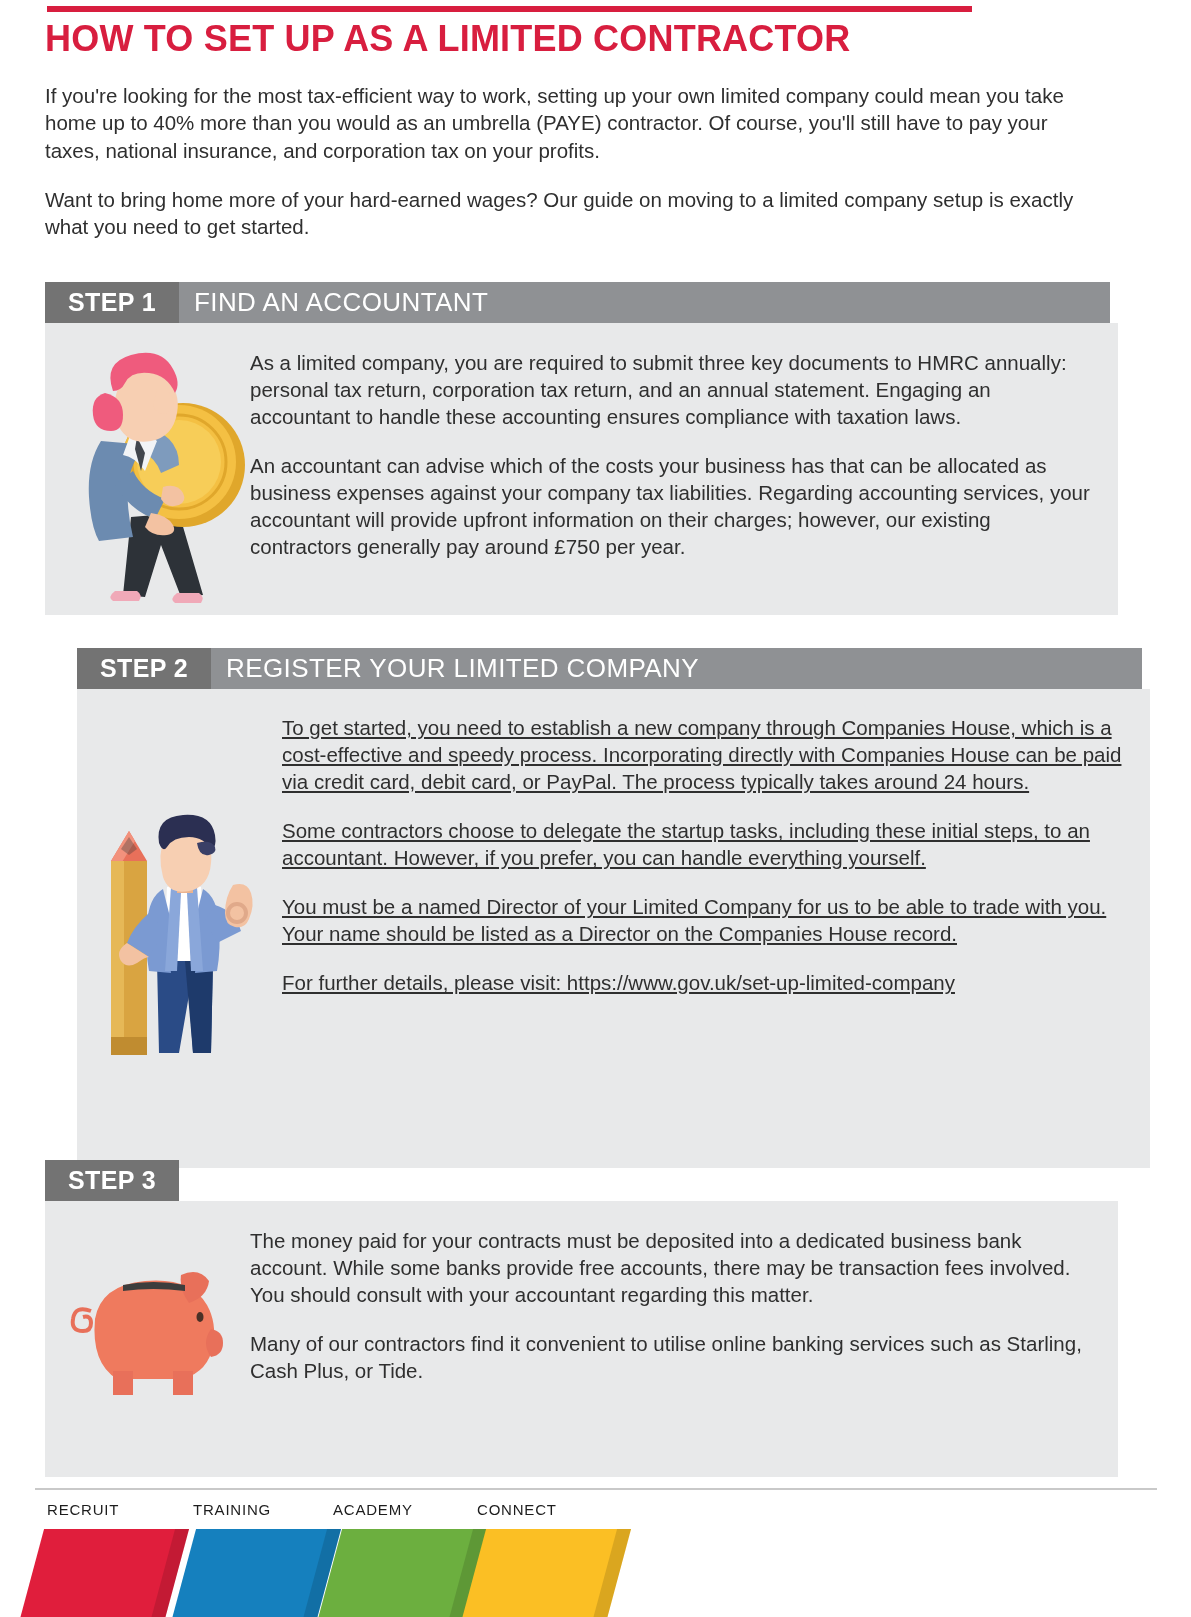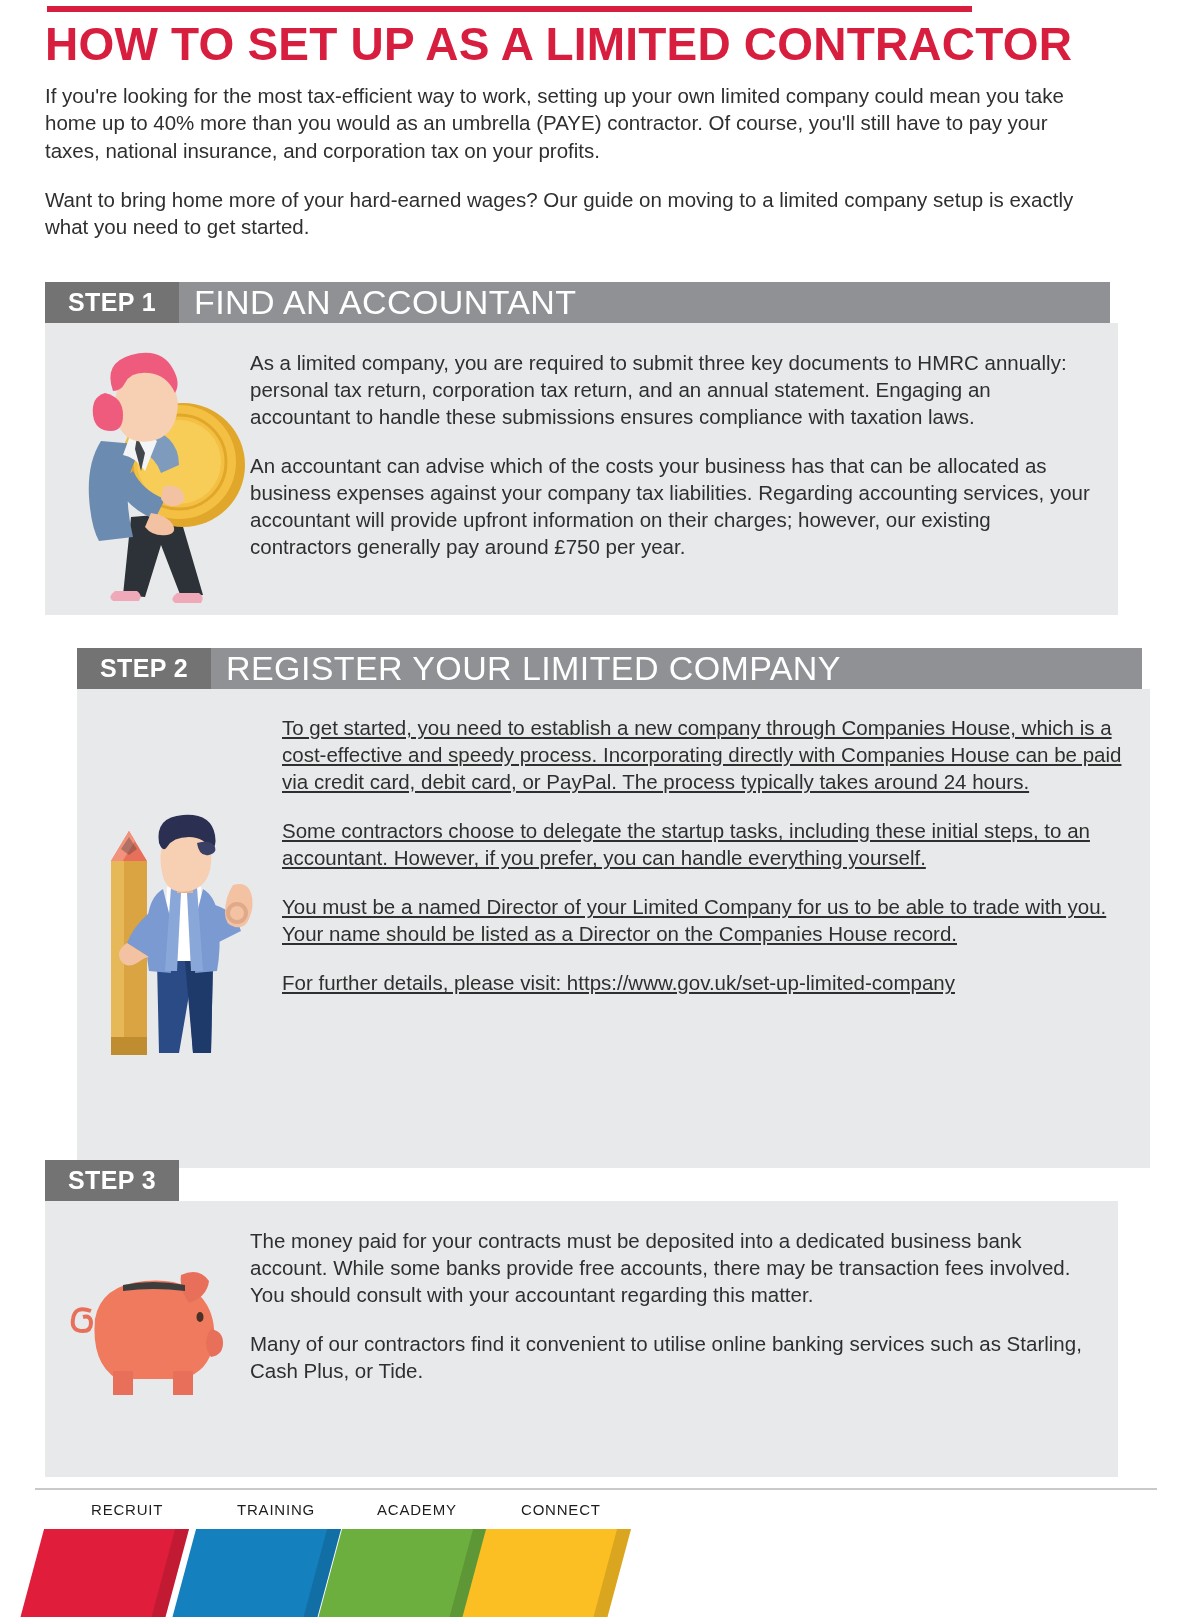--- a/index.html
+++ b/index.html
@@ -23,21 +23,21 @@
     top: 6px;
     width: 925px;
     height: 6px;
     background: #D81E3F;
   }
   .page-title {
     position: absolute;
     left: 45px;
     top: 18px;
     width: 1060px;
-    font-size: 46px;
+    font-size: 36px;
     font-weight: bold;
     letter-spacing: 0.2px;
     color: #D81E3F;
     line-height: 1.15;
   }
 
   
   .intro {
     position: absolute;
     left: 45px;
@@ -71,21 +71,21 @@
     letter-spacing: 0.4px;
     display: flex;
     align-items: center;
     justify-content: center;
     width: 134px;
     flex: 0 0 134px;
   }
   .step-title {
     background: #8F9194;
     color: #ffffff;
-    font-size: 34px;
+    font-size: 26px;
     font-weight: 300;
     letter-spacing: 0.4px;
     display: flex;
     align-items: center;
     padding-left: 15px;
     flex: 1 1 auto;
   }
   .step-body {
     background: #E8E9EA;
     width: 1073px;
@@ -143,21 +143,20 @@
     left: 0;
     top: 9px;
     width: 700px;
     height: 22px;
   }
   .footer-label {
     position: absolute;
     font-size: 15px;
     letter-spacing: 0.8px;
     color: #1d1d1d;
-    margin-left: 44px;
   }
   .fl0 { left: 47px; }
   .fl1 { left: 193px; }
   .fl2 { left: 333px; }
   .fl3 { left: 477px; }
 
   .footer-bars {
     position: absolute;
     left: 0;
     top: 37px;
@@ -231,21 +230,21 @@
         <path d="M110 142 q14 -4 20 6 q4 8 -4 12 q-12 4 -18 -6 Z" fill="#f3c2a2"></path>
 
         <path d="M68 36 q22 -18 44 -2 q16 12 12 34 q-4 24 -26 28 q-22 4 -32 -14 q-10 -20 2 -46 Z" fill="#f7cfb2"></path>
 
         <path d="M60 46 q-10 -28 18 -36 q30 -8 42 14 q8 14 2 24 q-8 -18 -26 -20 q-18 -2 -24 10 q-4 8 -12 8 Z" fill="#ef5b7d"></path>
         <path d="M52 48 q-14 4 -12 22 q2 16 18 16 q12 0 12 -16 q0 -18 -18 -22 Z" fill="#ef5b7d"></path>
         <path d="M104 44 q12 -2 16 10 q2 10 -6 14 q-10 4 -14 -8 Z" fill="#f7cfb2"></path>
       </svg>
     </div>
     <div class="text-col">
-      <p>As a limited company, you are required to submit three key documents to HMRC annually: personal tax return, corporation tax return, and an annual statement. Engaging an accountant to handle these submissions ensures compliance with taxation laws.</p>
+      <p>As a limited company, you are required to submit three key documents to HMRC annually: personal tax return, corporation tax return, and an annual statement. Engaging an accountant to handle these accounting ensures compliance with taxation laws.</p>
       <p>An accountant can advise which of the costs your business has that can be allocated as business expenses against your company tax liabilities. Regarding accounting services, your accountant will provide upfront information on their charges; however, our existing contractors generally pay around £750 per year.</p>
     </div>
   </div>
 </section>
 
 <section class="step" id="step2">
   <div class="step-head">
     <div class="step-badge">STEP 2</div>
     <div class="step-title">REGISTER YOUR LIMITED COMPANY</div>
   </div>

